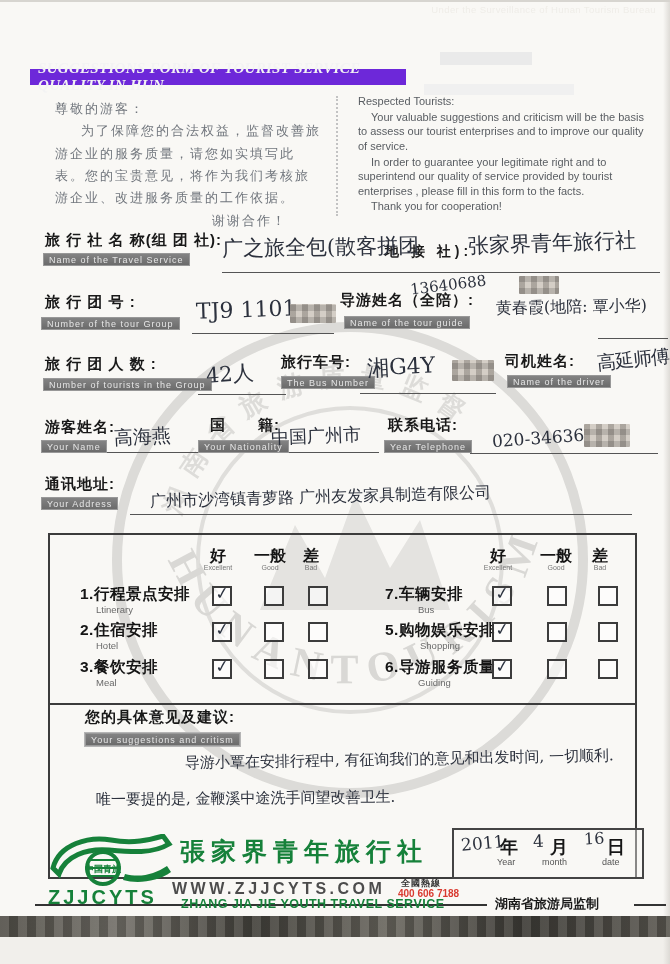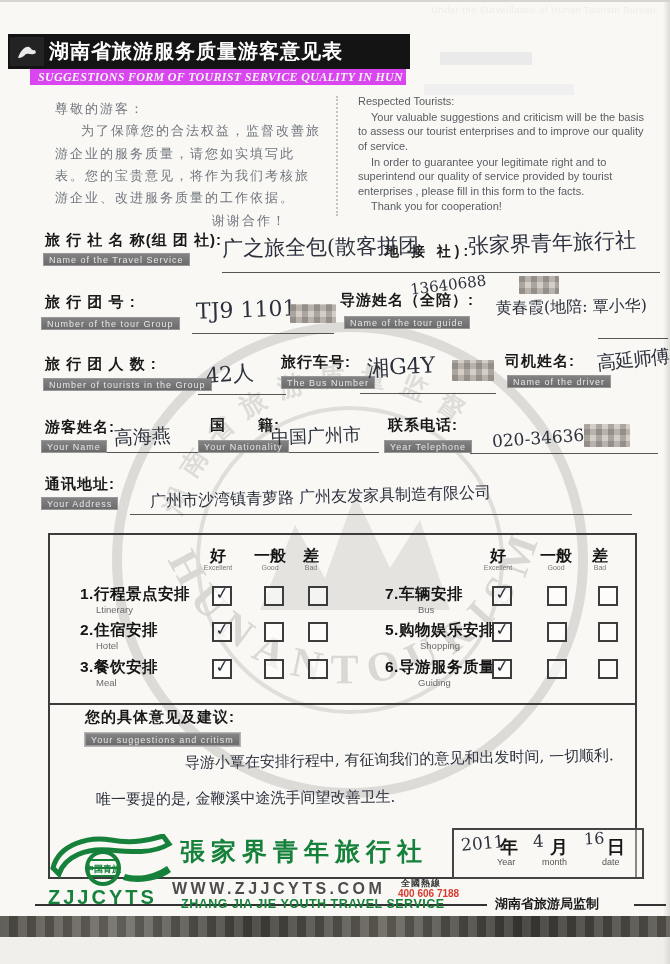--- a/index.html
+++ b/index.html
@@ -12,23 +12,23 @@
 
   
   #wm{position:absolute;left:100px;top:310px;z-index:0;opacity:.9;}
 
   
   .header-bar{position:absolute;left:8px;top:34px;width:402px;height:35px;background:#141414;
               display:flex;align-items:center;z-index:2;}
   .header-emblem{width:34px;height:29px;margin-left:2px;background:#232323;display:flex;
                  align-items:center;justify-content:center;flex:none;}
   .header-title{color:#ffffff;font-weight:bold;font-size:20px;letter-spacing:1px;margin-left:5px;white-space:nowrap;}
-  .header-sub{position:absolute;left:30px;top:69px;width:376px;height:16px;background:#d946ef;
+  .header-sub{position:absolute;left:30px;top:69px;width:376px;height:16px;background:#6d28d9;
               color:#f3f3f3;font-family:"Liberation Serif",serif;font-style:italic;font-weight:bold;
-              font-size:12px;display:flex;align-items:center;padding-left:8px;letter-spacing:.3px;z-index:2;box-sizing:border-box;}
+              font-size:15px;display:flex;align-items:center;padding-left:8px;letter-spacing:.3px;z-index:2;box-sizing:border-box;}
   .ghost1{position:absolute;left:440px;top:52px;width:92px;height:13px;background:#eaeaea;}
   .ghost2{position:absolute;left:424px;top:84px;width:150px;height:11px;background:#f0f0f0;}
 
   
   .intro-cn{position:absolute;left:55px;top:98px;width:266px;color:#71767d;
             font-family:"DejaVu Serif",serif;font-size:13px;line-height:1.72;letter-spacing:2px;z-index:1;}
   .intro-cn .ind{text-indent:2em;}
   .intro-cn .closing{text-align:right;padding-right:34px;}
   .intro-divider{position:absolute;left:336px;top:96px;height:120px;border-left:2px dotted #c3c3c3;z-index:1;}
   .intro-en{position:absolute;left:358px;top:94px;width:296px;color:#595d62;font-size:11px;line-height:1.33;z-index:1;}
@@ -167,28 +167,20 @@
       <path id="wm-bot" d="M 62,230 A 195,195 0 0 0 438,230"></path>
     </defs>
     <text font-size="26" fill="#dbdad7" letter-spacing="14" font-weight="bold">
       <textPath href="#wm-top" startOffset="8%">湖南省旅游质量监督</textPath>
     </text>
     <text font-size="42" fill="#d6d5d2" letter-spacing="12" font-weight="bold" font-family="Liberation Serif,serif">
       <textPath href="#wm-bot" startOffset="4%">HUNANTOURISM</textPath>
     </text>
   </svg>
 
-  <div class="header-bar">
-    <span class="header-emblem">
-      <svg width="22" height="20" viewBox="0 0 22 20">
-          <path d="M2,16 C5,8 9,4 13,5 C16,6 15,9 19,8 L20,11 C15,14 12,10 9,13 C7,15 5,16 2,16 Z" fill="#ffffff" opacity=".9"></path>
-        </svg>
-    </span>
-    <span class="header-title">湖南省旅游服务质量游客意见表</span>
-  </div>
   <div class="header-sub">SUGGESTIONS FORM OF TOURIST SERVICE QUALITY IN HUN</div>
   <div class="ghost1"></div>
   <div class="ghost2"></div>
 
   <div class="intro-cn">
     <div>尊敬的游客：</div>
     <div class="ind">为了保障您的合法权益，监督改善旅游企业的服务质量，请您如实填写此表。您的宝贵意见，将作为我们考核旅游企业、改进服务质量的工作依据。</div>
     <div class="closing">谢谢合作！</div>
   </div>
   <div class="intro-divider"></div>

